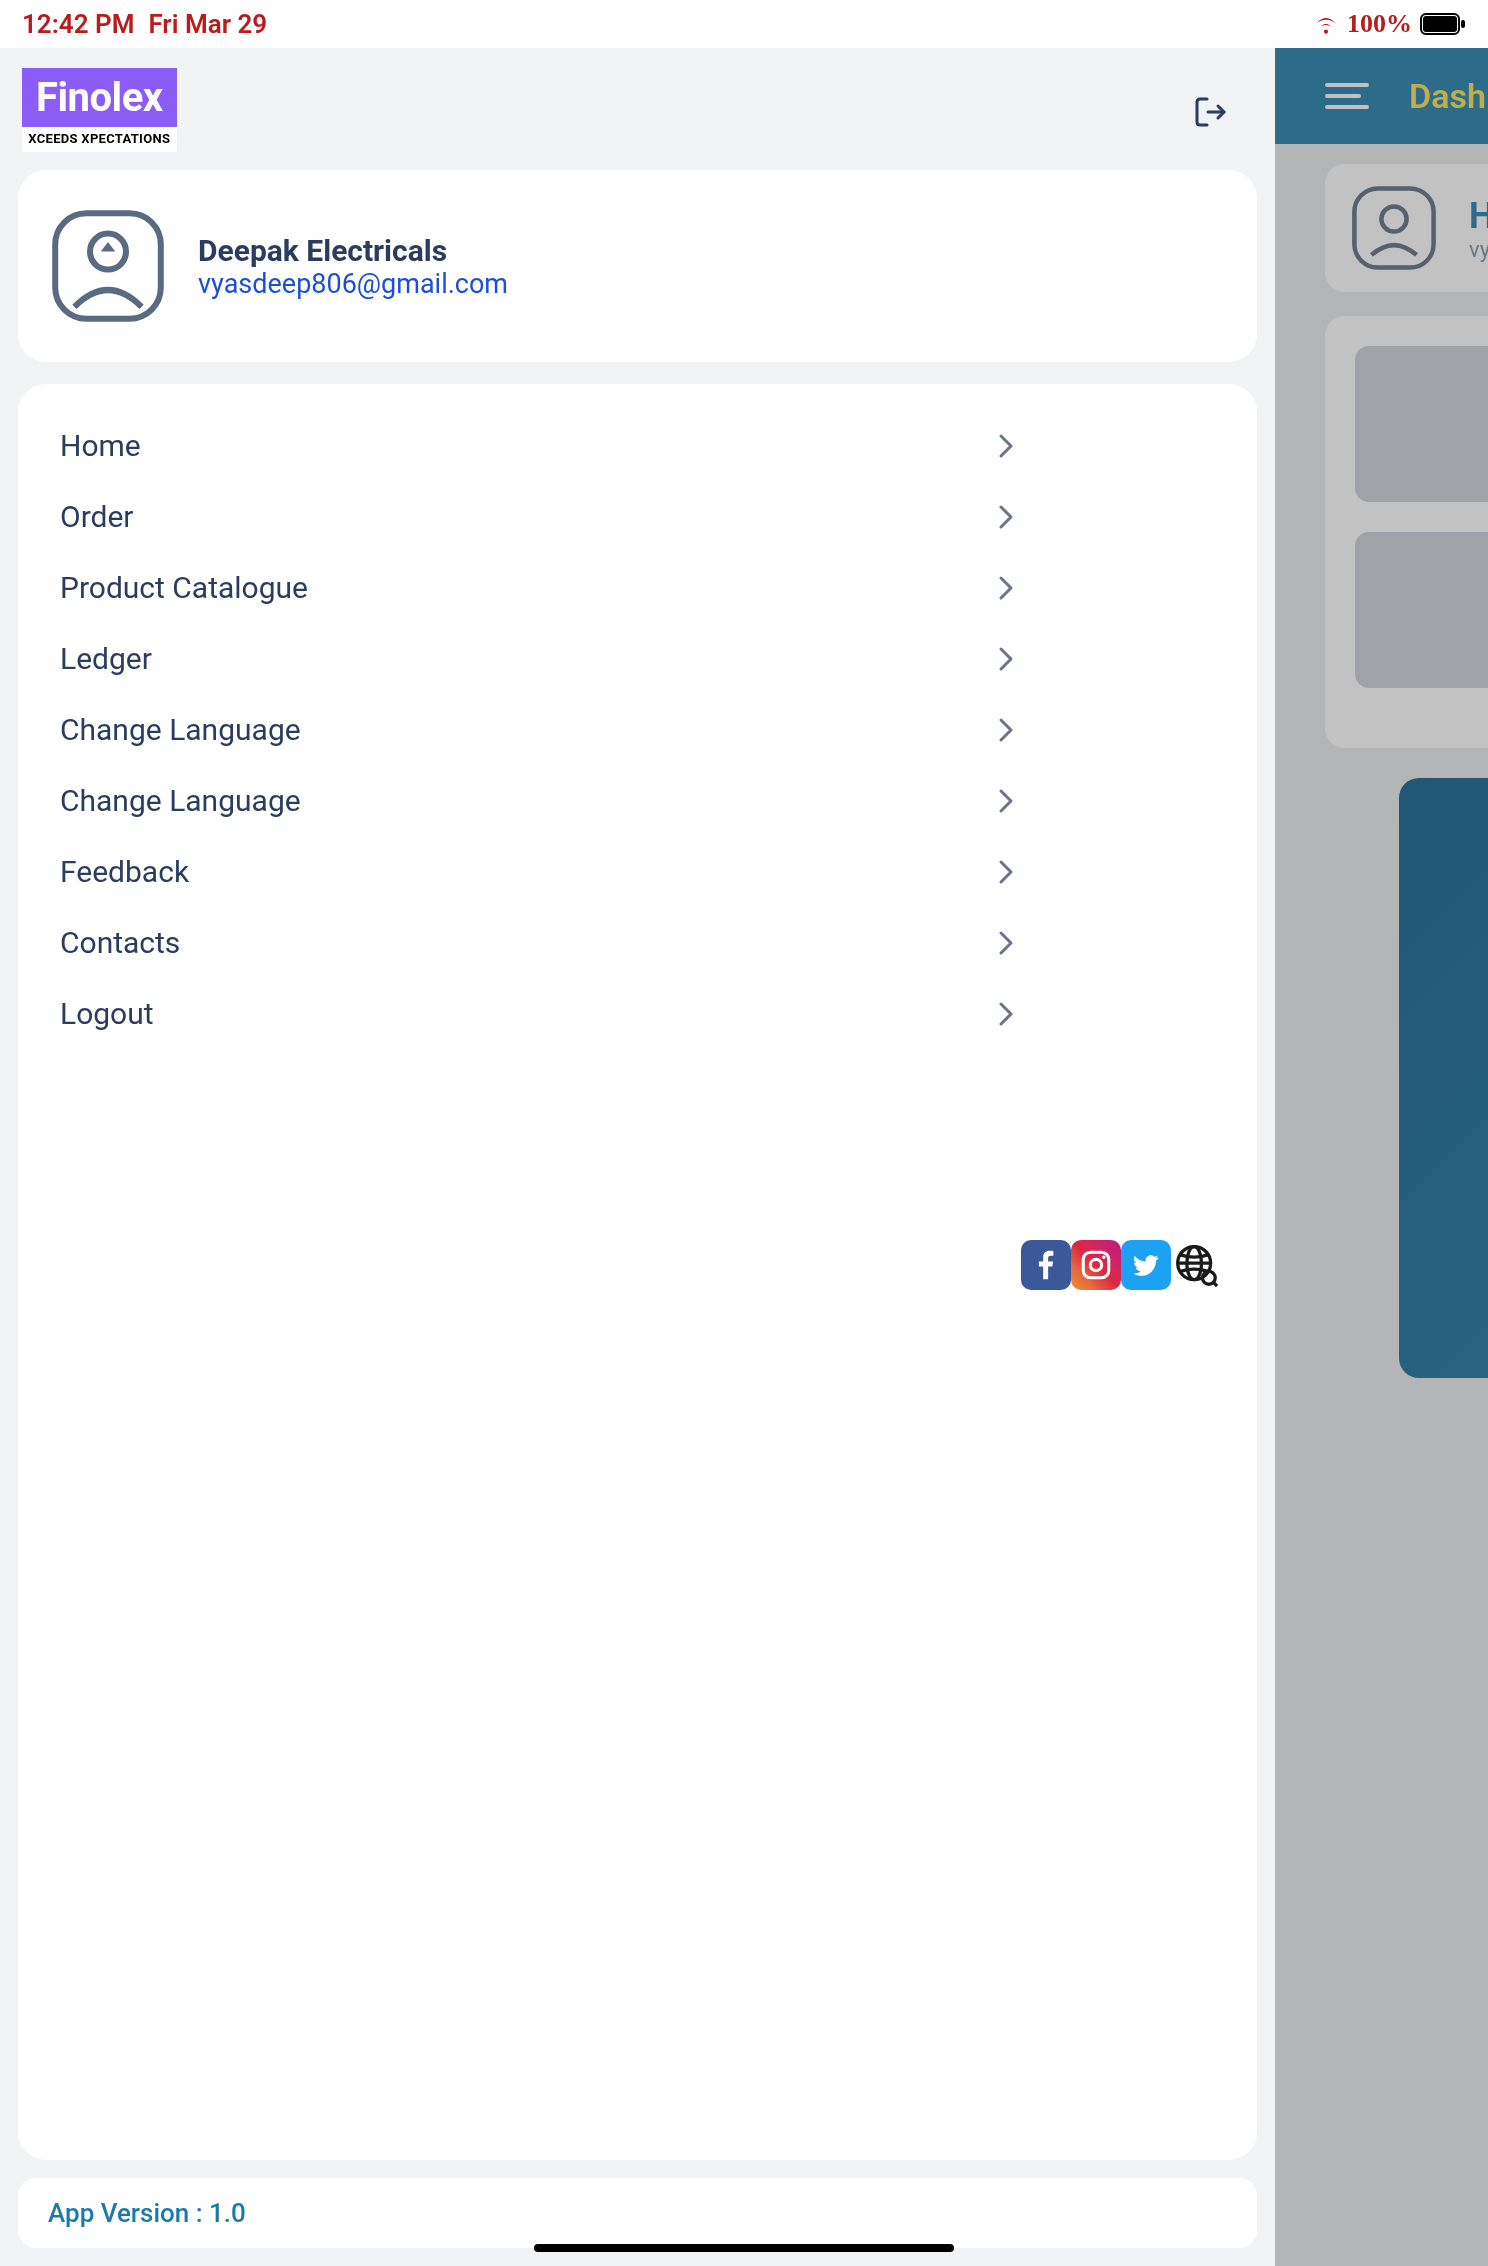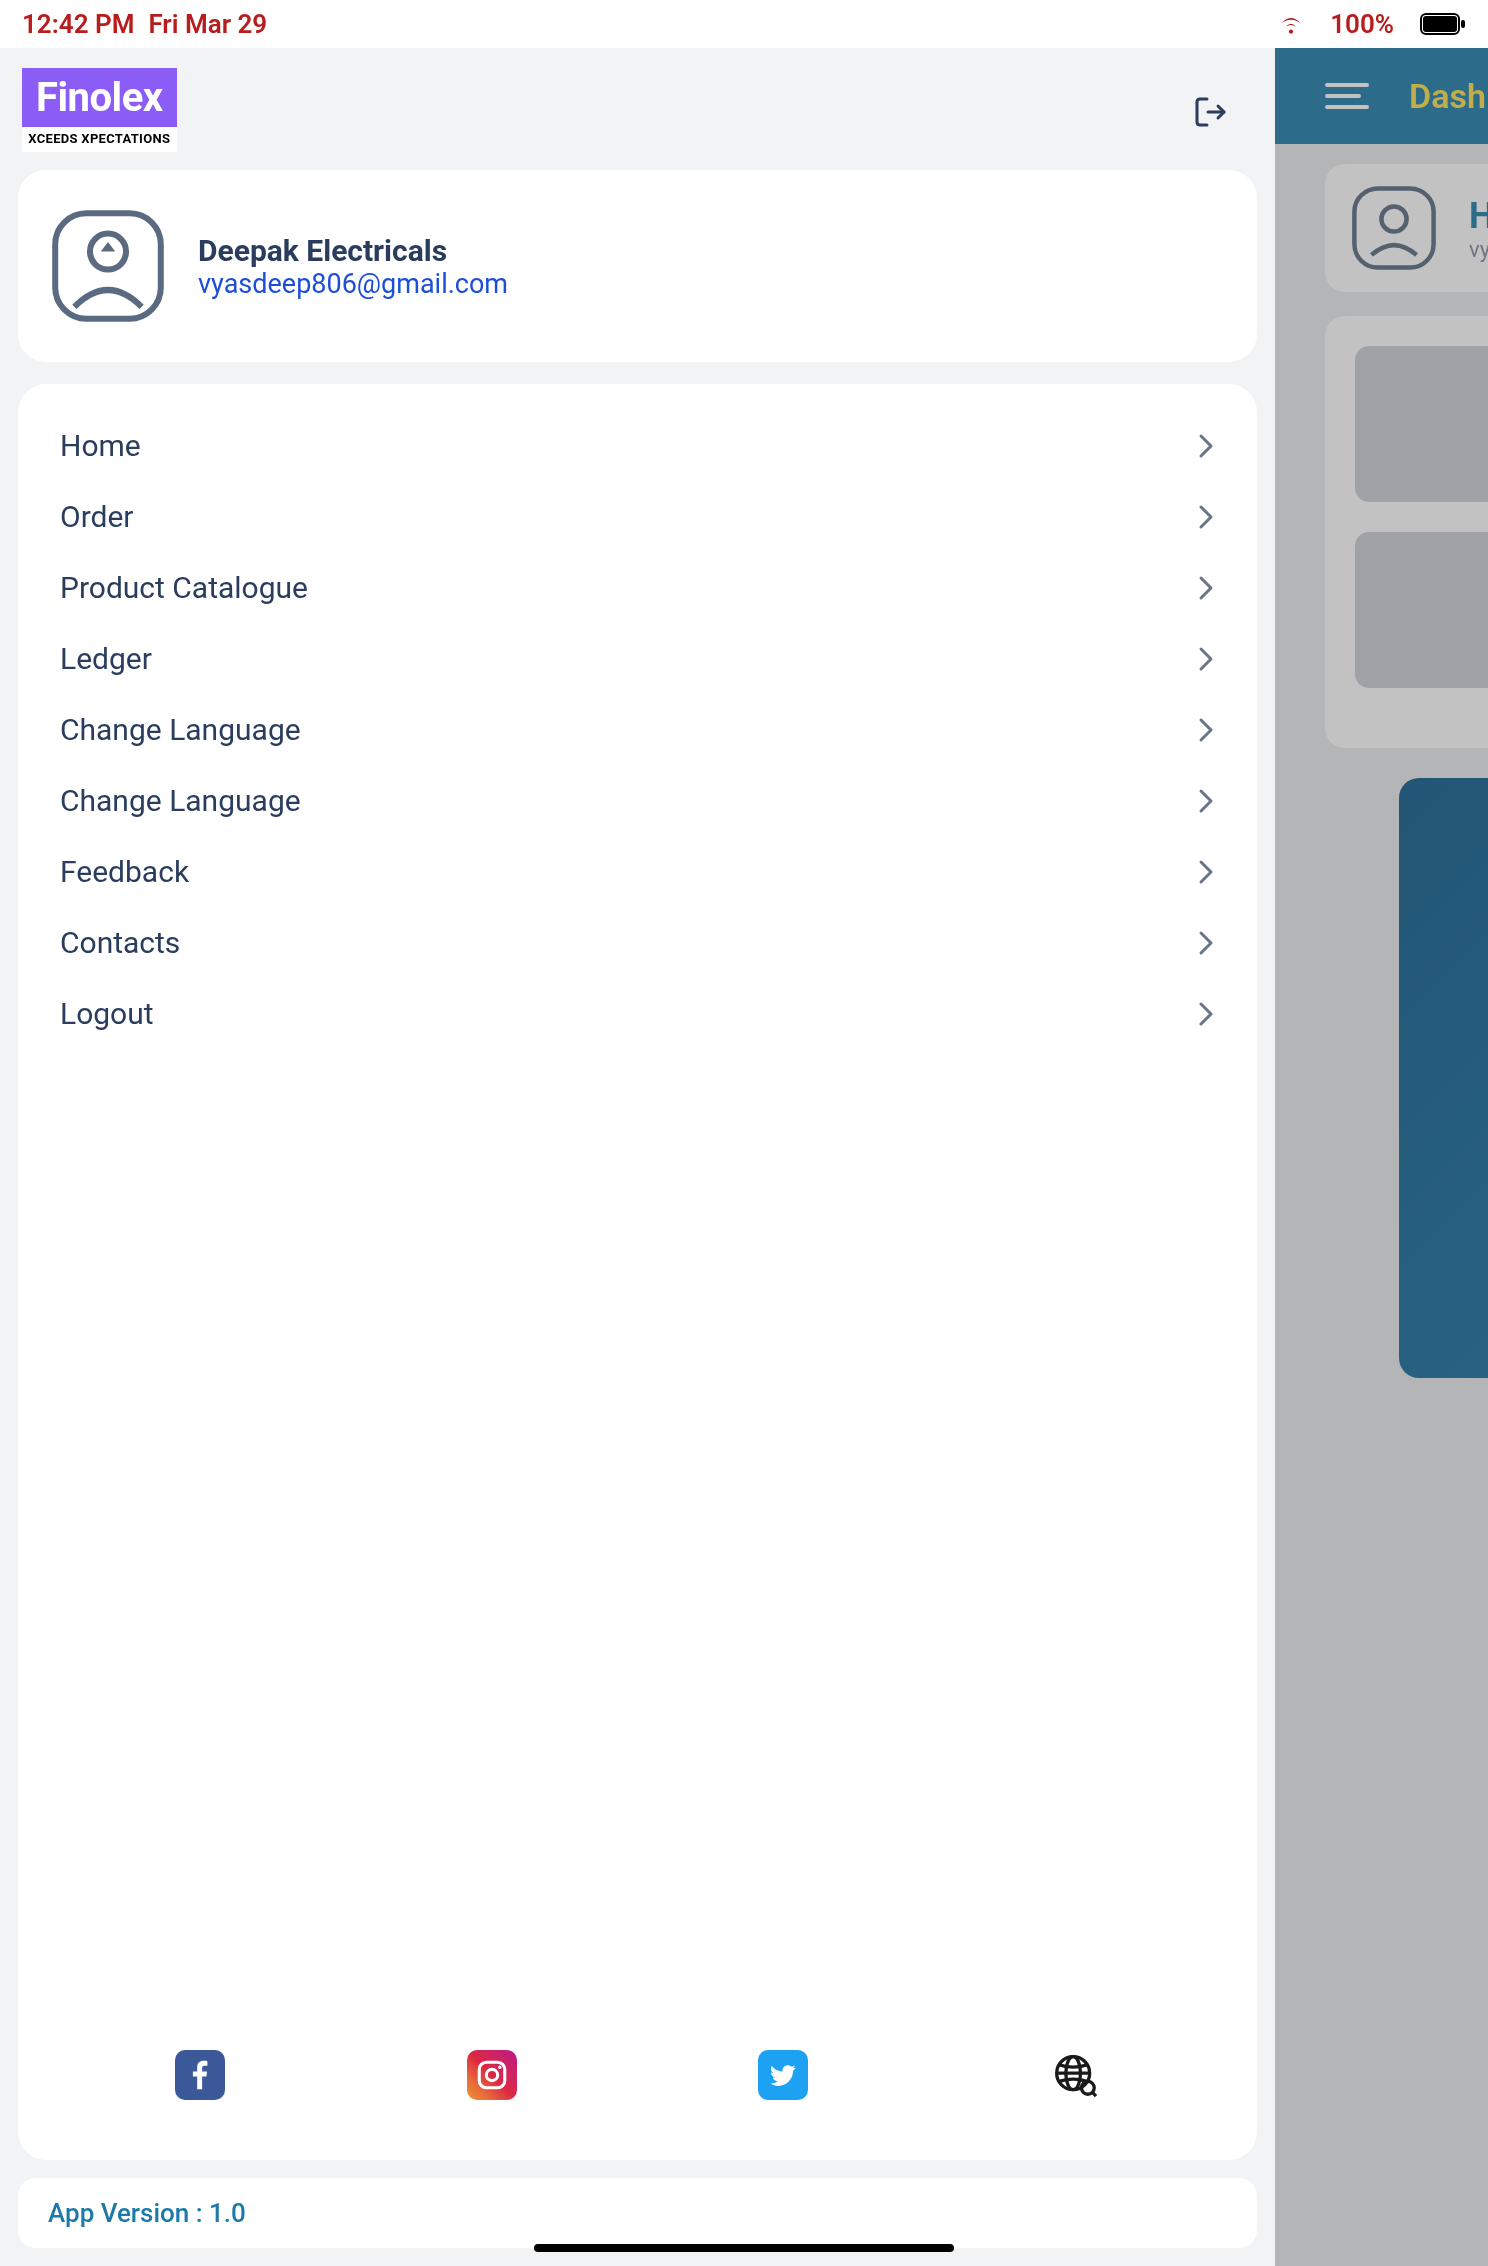--- a/index.html
+++ b/index.html
@@ -17,21 +17,21 @@
       height: 48px;
       display: flex;
       justify-content: space-between;
       align-items: center;
       padding: 0 22px;
       font-size: 26px;
       font-weight: 600;
       color: #b91c1c;
     }
     .status-left { display: flex; gap: 14px; }
-    .status-right { display: flex; align-items: center; gap: 26px; }
+    .status-right { display: flex; align-items: center; gap: 8px; font-family: Liberation Serif, serif; }
     .wifi-icon { width: 26px; height: 20px; }
     .battery-icon { width: 46px; height: 22px; }
 
     
     .drawer {
       position: absolute;
       left: 0;
       top: 48px;
       width: 1275px;
       height: 2218px;
@@ -174,21 +174,21 @@
       font-size: 27px;
     }
 
     
     .menu-card {
       background: #fff;
       border-radius: 28px;
       padding: 26px 36px;
       flex: 1;
       display: flex;
-      flex-direction: column;
+      flex-direction: row;
     }
     .menu-list { flex: 1; }
     .menu-item {
       display: flex;
       justify-content: space-between;
       align-items: center;
       padding: 18px 6px;
       cursor: pointer;
     }
     .menu-label {

